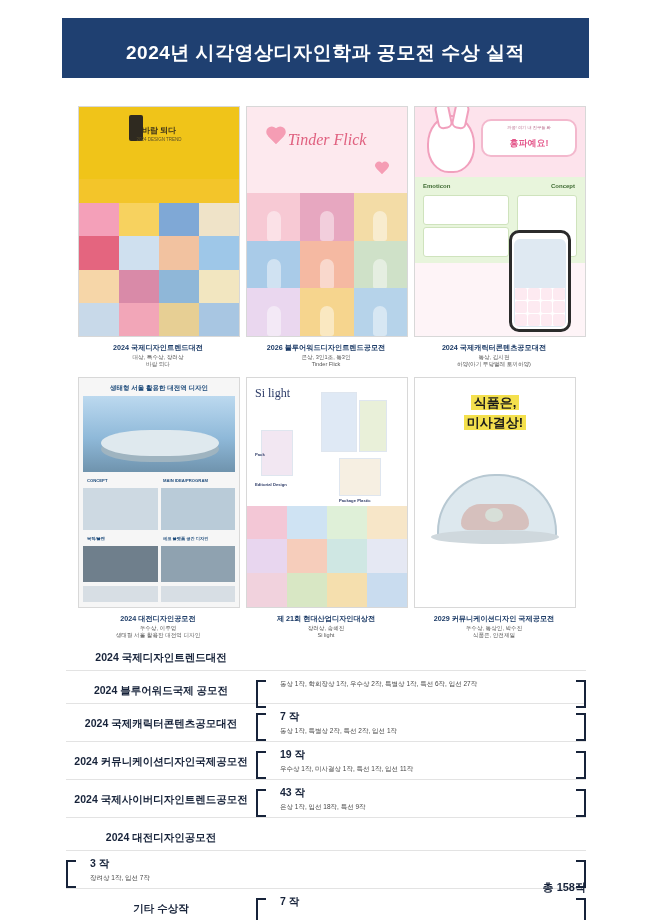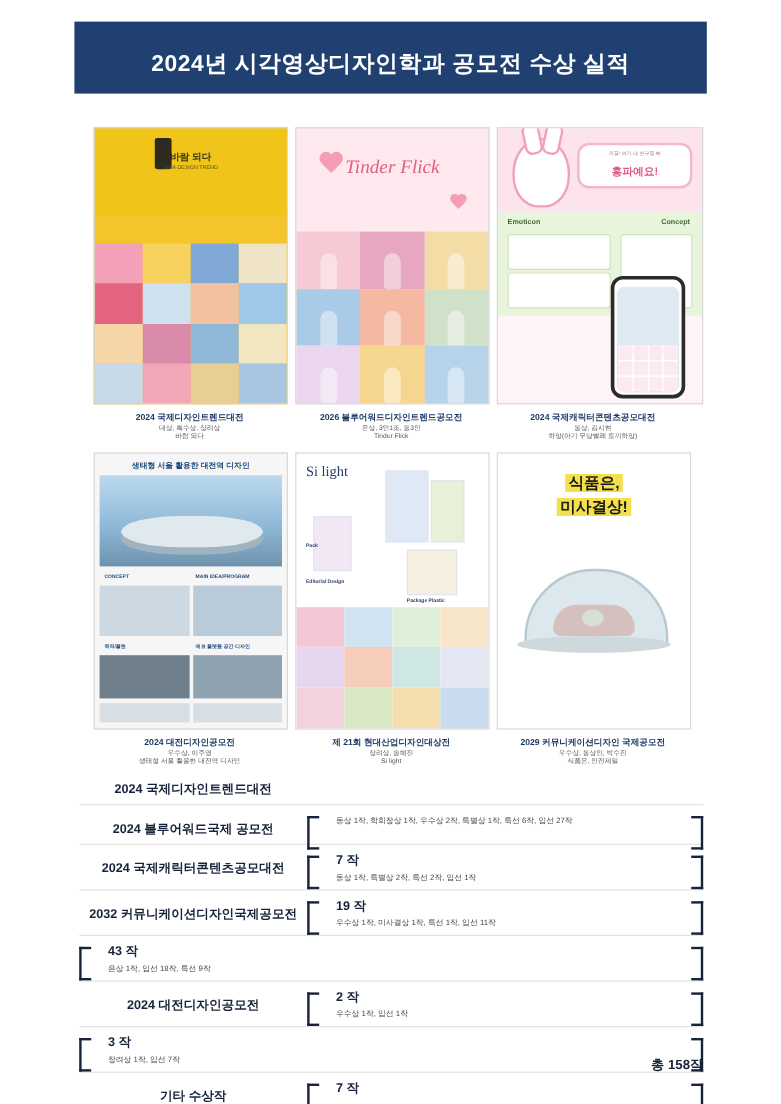--- a/index.html
+++ b/index.html
@@ -332,46 +332,41 @@
       <div class="name">2024 국제캐릭터콘텐츠공모대전</div>
       <div class="val">
         <span class="br-l"></span>
           <span class="br-r"></span>
         <div class="cnt">7 작</div>
         <div class="detail">동상 1작, 특별상 2작, 특선 2작, 입선 1작</div>
       </div>
     </div>
 
     <div class="row">
-      <div class="name">2032 커뮤니케이션디자인국제공모전</div>
+      <div class="name">2024 커뮤니케이션디자인국제공모전</div>
       <div class="val">
         <span class="br-l"></span>
           <span class="br-r"></span>
         <div class="cnt">19 작</div>
         <div class="detail">우수상 1작, 미사결상 1작, 특선 1작, 입선 11작</div>
       </div>
     </div>
 
     <div class="row">
+      <div class="name">2024 국제사이버디자인트렌드공모전</div>
       <div class="val">
         <span class="br-l"></span>
           <span class="br-r"></span>
         <div class="cnt">43 작</div>
         <div class="detail">은상 1작, 입선 18작, 특선 9작</div>
       </div>
     </div>
 
     <div class="row">
       <div class="name">2024 대전디자인공모전</div>
-      <div class="val">
-        <span class="br-l"></span>
-          <span class="br-r"></span>
-        <div class="cnt">2 작</div>
-        <div class="detail">우수상 1작, 입선 1작</div>
-      </div>
     </div>
 
     <div class="row">
       <div class="val">
         <span class="br-l"></span>
           <span class="br-r"></span>
         <div class="cnt">3 작</div>
         <div class="detail">장려상 1작, 입선 7작</div>
       </div>
     </div>

